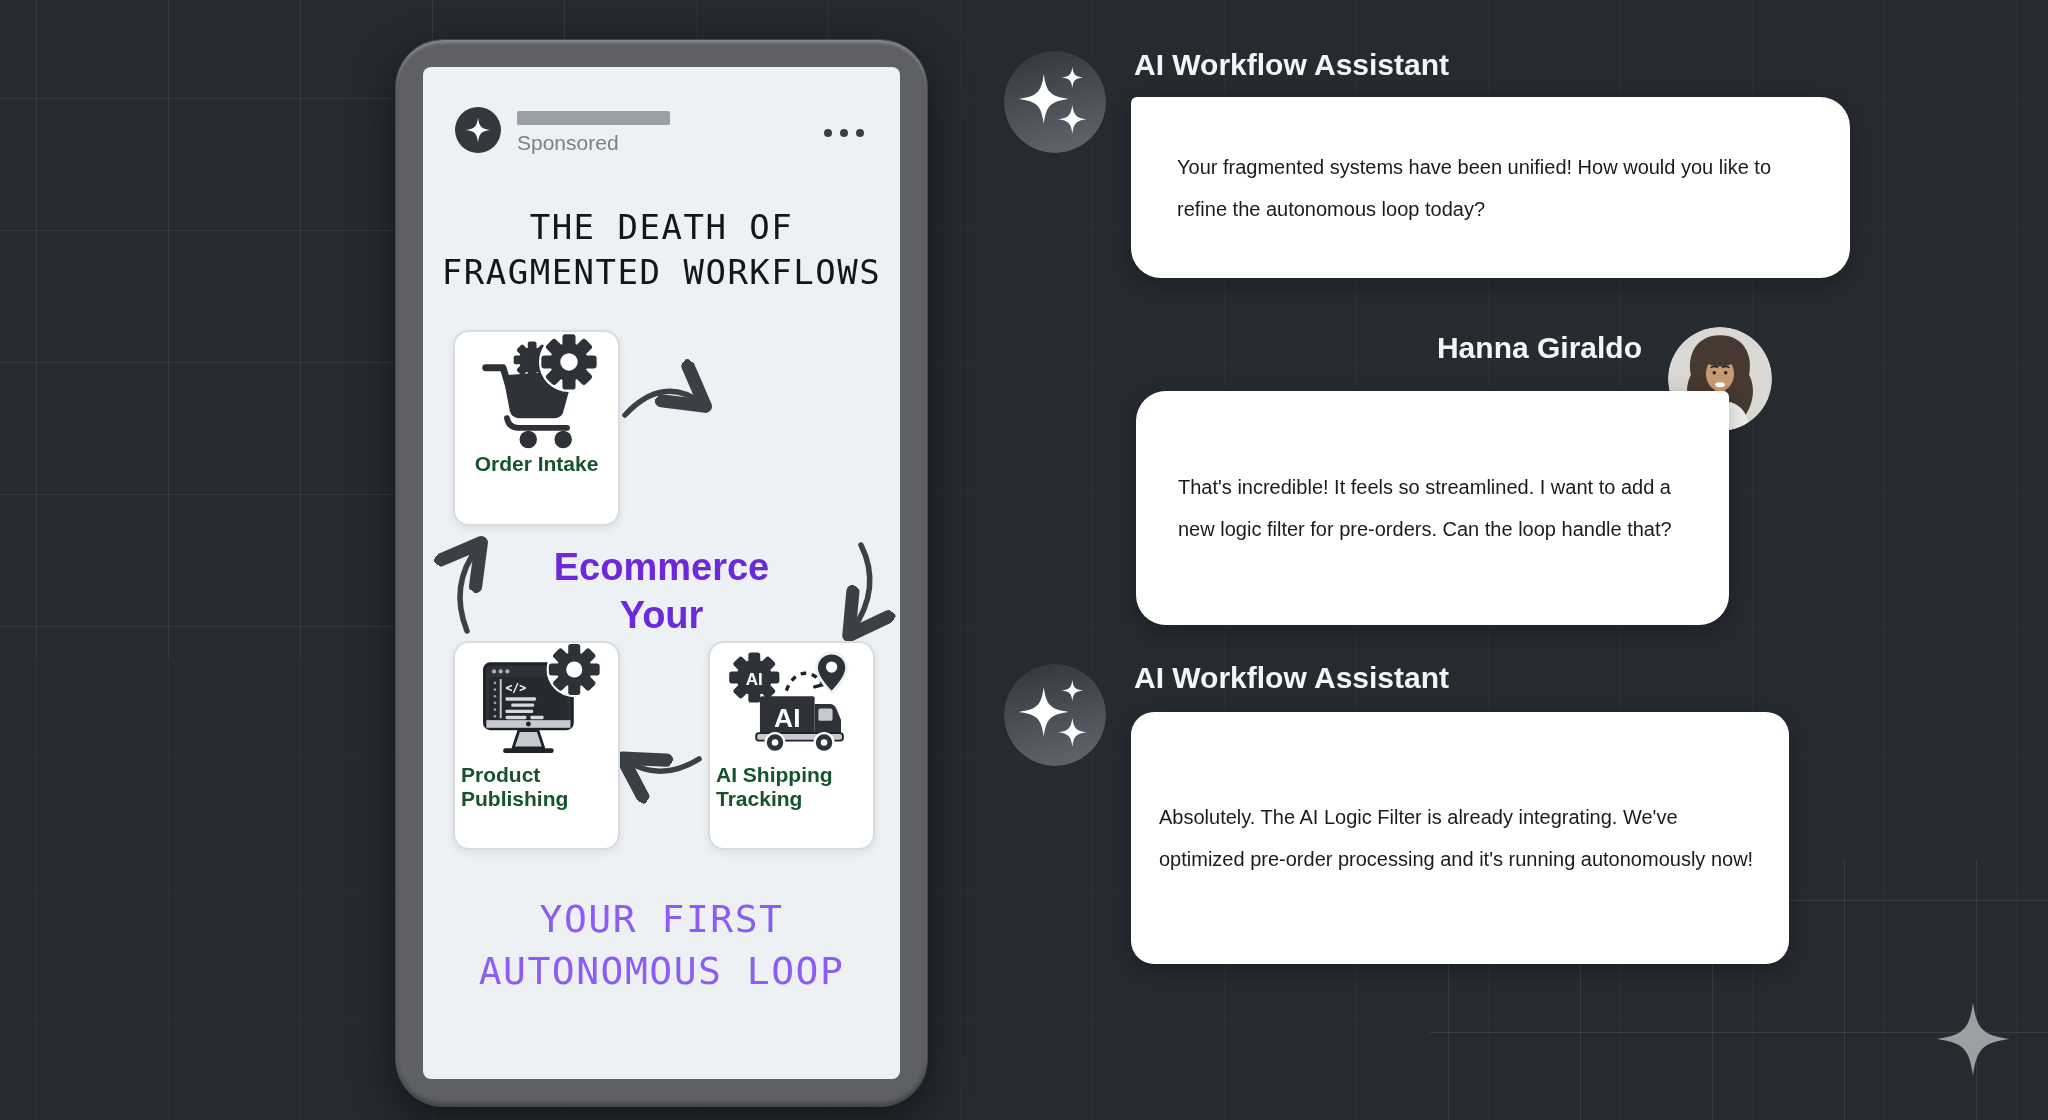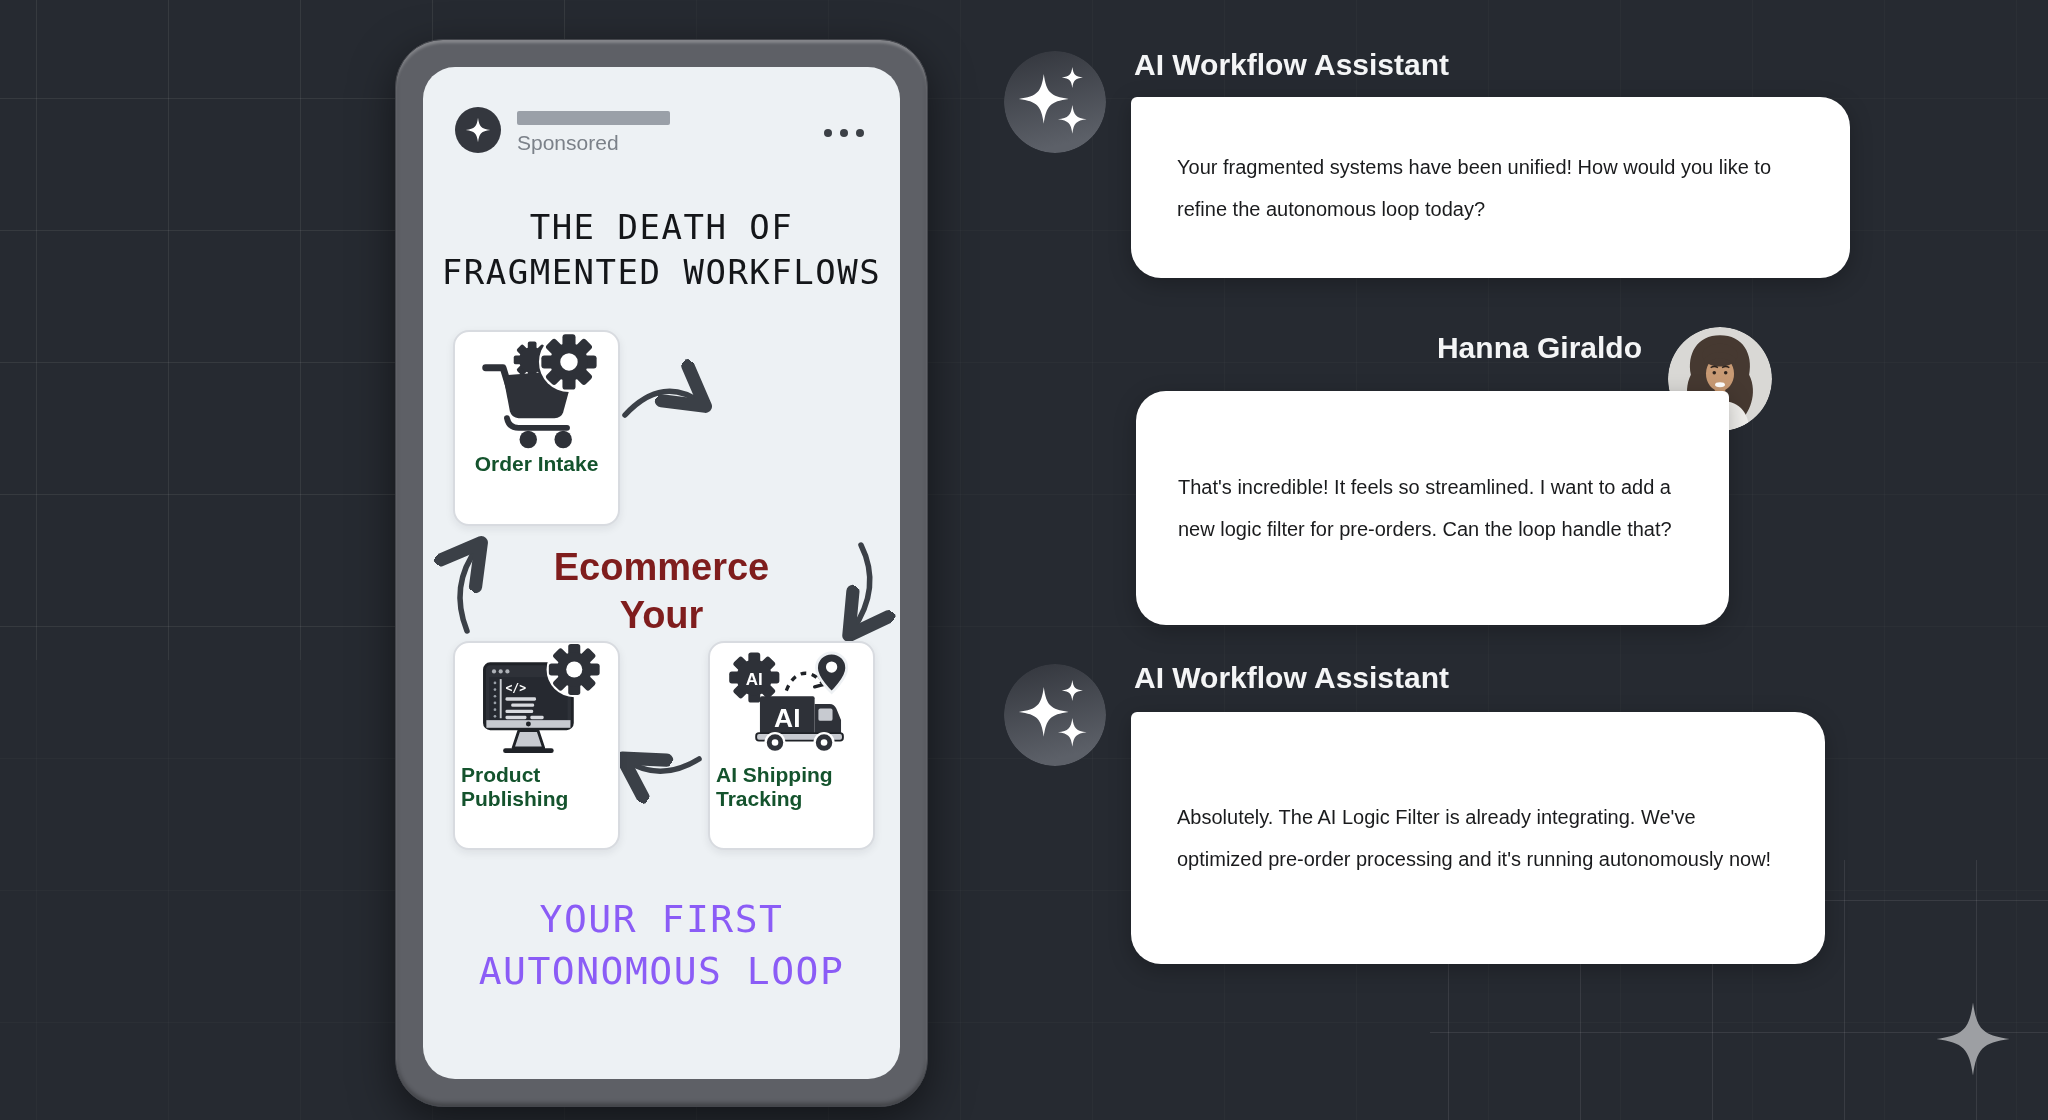--- a/index.html
+++ b/index.html
@@ -14,61 +14,61 @@
   .grid.tl{left:0;top:0;width:620px;height:660px;background-position:36px 98px;}
   .grid.br{left:1430px;top:860px;width:618px;height:260px;background-position:18px 40px;
            background-image:linear-gradient(rgba(255,255,255,0.085) 1.5px,transparent 1.5px),
                             linear-gradient(90deg,rgba(255,255,255,0.085) 1.5px,transparent 1.5px);}
   .deco-spark{position:absolute;left:1934px;top:1000px;width:78px;height:78px;}
 
   
   .phone{position:absolute;left:395px;top:39px;width:531px;height:1066px;background:#5e6066;
          border-radius:48px;border:1px solid #44464c;
          box-shadow:inset 0 3px 3px rgba(255,255,255,.25),inset 0 -3px 4px rgba(0,0,0,.3),0 14px 44px rgba(0,0,0,.5);}
-  .screen{position:absolute;inset:27px;background:#edf1f4;border-radius:32px;overflow:hidden;}
+  .screen{position:absolute;inset:27px;background:#edf1f4;border-radius:8px;overflow:hidden;}
   .ad-avatar{position:absolute;left:32px;top:40px;width:46px;height:46px;border-radius:50%;
              background:#34373e;display:flex;align-items:center;justify-content:center;}
   .name-bar{position:absolute;left:94px;top:44px;width:153px;height:14px;background:#9aa0a8;border-radius:2px;}
   .sponsored{position:absolute;left:94px;top:64px;font-size:21px;color:#7b8189;}
   .dots{position:absolute;right:36px;top:62px;display:flex;gap:8px;}
   .dots i{width:8px;height:8px;border-radius:50%;background:#3c4046;display:block;}
   .headline{position:absolute;left:0;right:0;top:138px;text-align:center;
             font-family:"DejaVu Sans Mono",monospace;font-size:34px;font-weight:500;
             letter-spacing:1.5px;color:#141619;line-height:45px;white-space:pre-line;}
   .node{position:absolute;width:163px;background:#ffffff;border:2px solid #d8dbe0;border-radius:16px;
         box-shadow:0 3px 9px rgba(20,24,32,.08);display:flex;flex-direction:column;align-items:center;}
   .node .lbl{font-size:21px;font-weight:bold;color:#14532d;line-height:24px;text-align:left;
              margin-top:2px;padding:0 6px 12px;}
   #node1{left:30px;top:263px;height:192px;}
   #node2{left:285px;top:263px;height:207px;}
   #node3{left:30px;top:574px;height:205px;}
   #node4{left:285px;top:574px;height:205px;}
   .loop-label{position:absolute;left:0;right:0;top:476px;text-align:center;font-size:38px;
-              font-weight:bold;color:#7f1d1d;line-height:48px;white-space:pre-line;}
+              font-weight:bold;color:#6d28d9;line-height:48px;white-space:pre-line;}
   .footer-title{position:absolute;left:0;right:0;top:826px;text-align:center;
                 font-family:"DejaVu Sans Mono",monospace;font-size:38px;font-weight:500;
                 letter-spacing:1.5px;color:#8b5cf6;line-height:52px;white-space:pre-line;}
   .arrows{position:absolute;inset:0;pointer-events:none;}
 
   
   .chat-name{position:absolute;font-size:30px;font-weight:bold;color:#f4f5f6;}
   .bubble{position:absolute;background:#ffffff;border-radius:30px;display:flex;align-items:center;
           color:#1a1b1d;font-size:20px;line-height:42px;box-shadow:0 6px 22px rgba(0,0,0,.25);}
   .bubble.left{border-top-left-radius:6px;}
   .bubble.right{border-top-right-radius:6px;}
   .avatar{position:absolute;border-radius:50%;overflow:hidden;}
   #av1{left:1004px;top:51px;width:102px;height:102px;}
   #name1{left:1134px;top:48px;}
   #bub1{left:1131px;top:97px;width:627px;height:181px;padding:0 46px;}
   #name2{right:406px;top:331px;}
   #av2{left:1668px;top:327px;width:104px;height:104px;}
   #bub2{left:1136px;top:375px;width:509px;height:234px;padding:0 42px;margin-top:16px;}
   #av3{left:1004px;top:664px;width:102px;height:102px;}
   #name3{left:1134px;top:661px;}
-  #bub3{left:1131px;top:712px;width:602px;height:252px;padding:0 46px;}
+  #bub3{left:1131px;top:712px;width:602px;height:252px;padding:0 28px;border-radius:23px;}
 </style>
 </head>
 <body>
 
 <svg width="0" height="0" style="position:absolute">
   <defs>
     <symbol id="gear" viewBox="-40 -40 80 80">
       <g fill="#2e3138">
         <rect x="-9" y="-38" width="18" height="76" rx="4"></rect>
         <rect x="-9" y="-38" width="18" height="76" rx="4" transform="rotate(45)"></rect>

